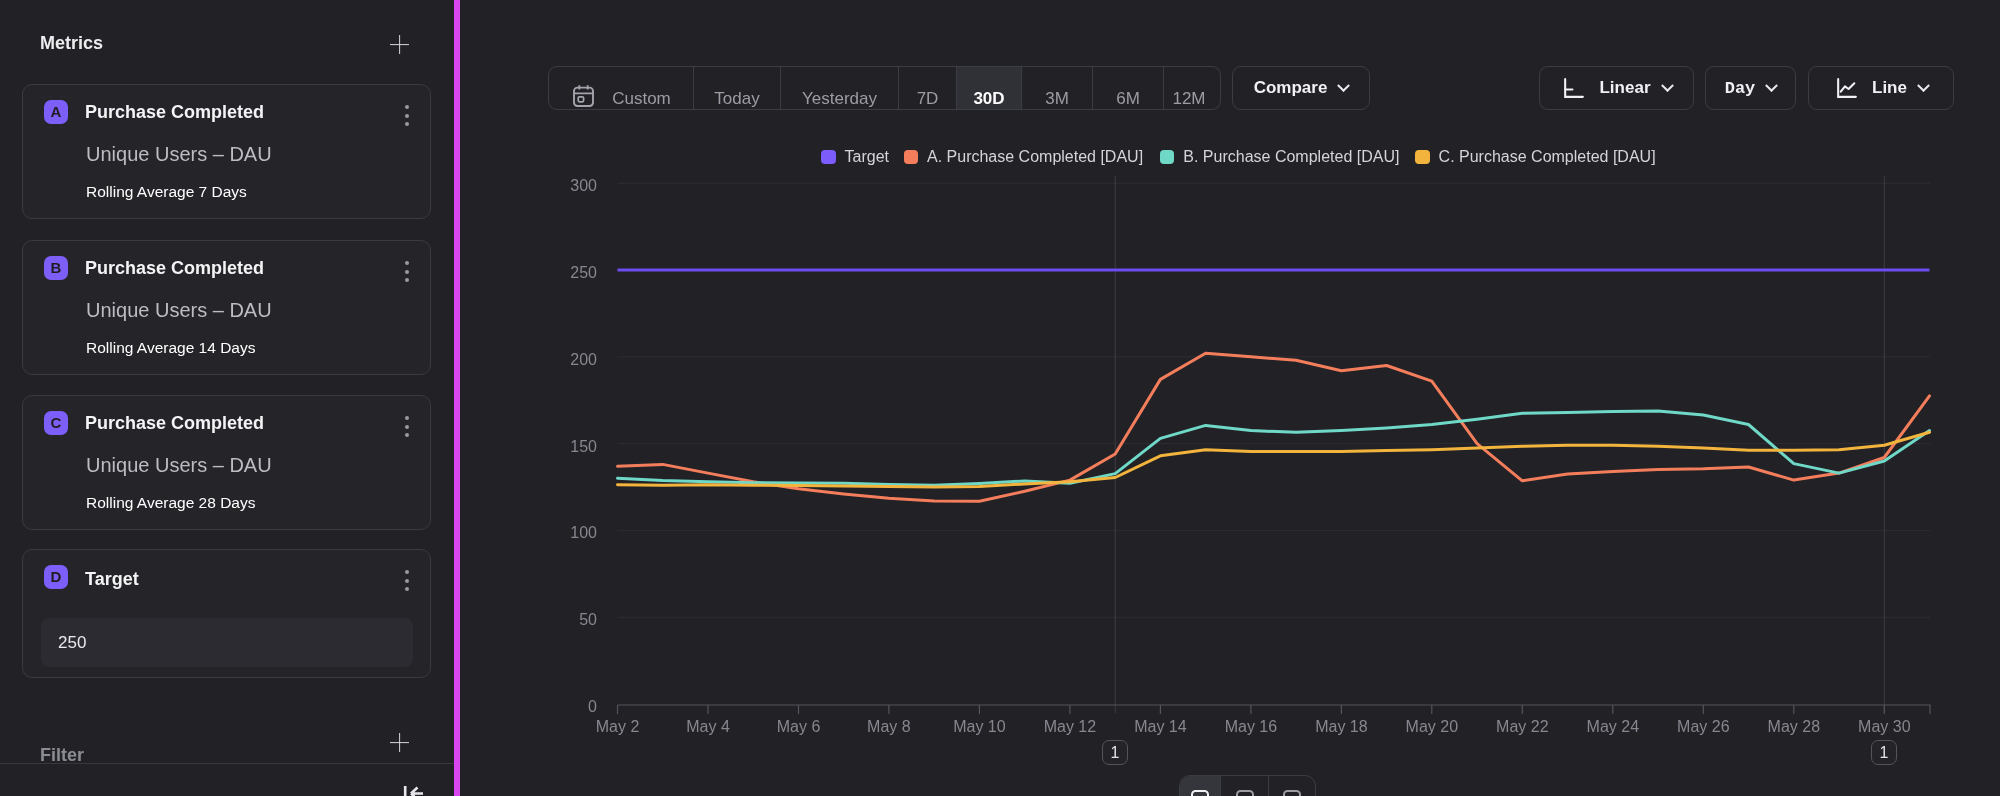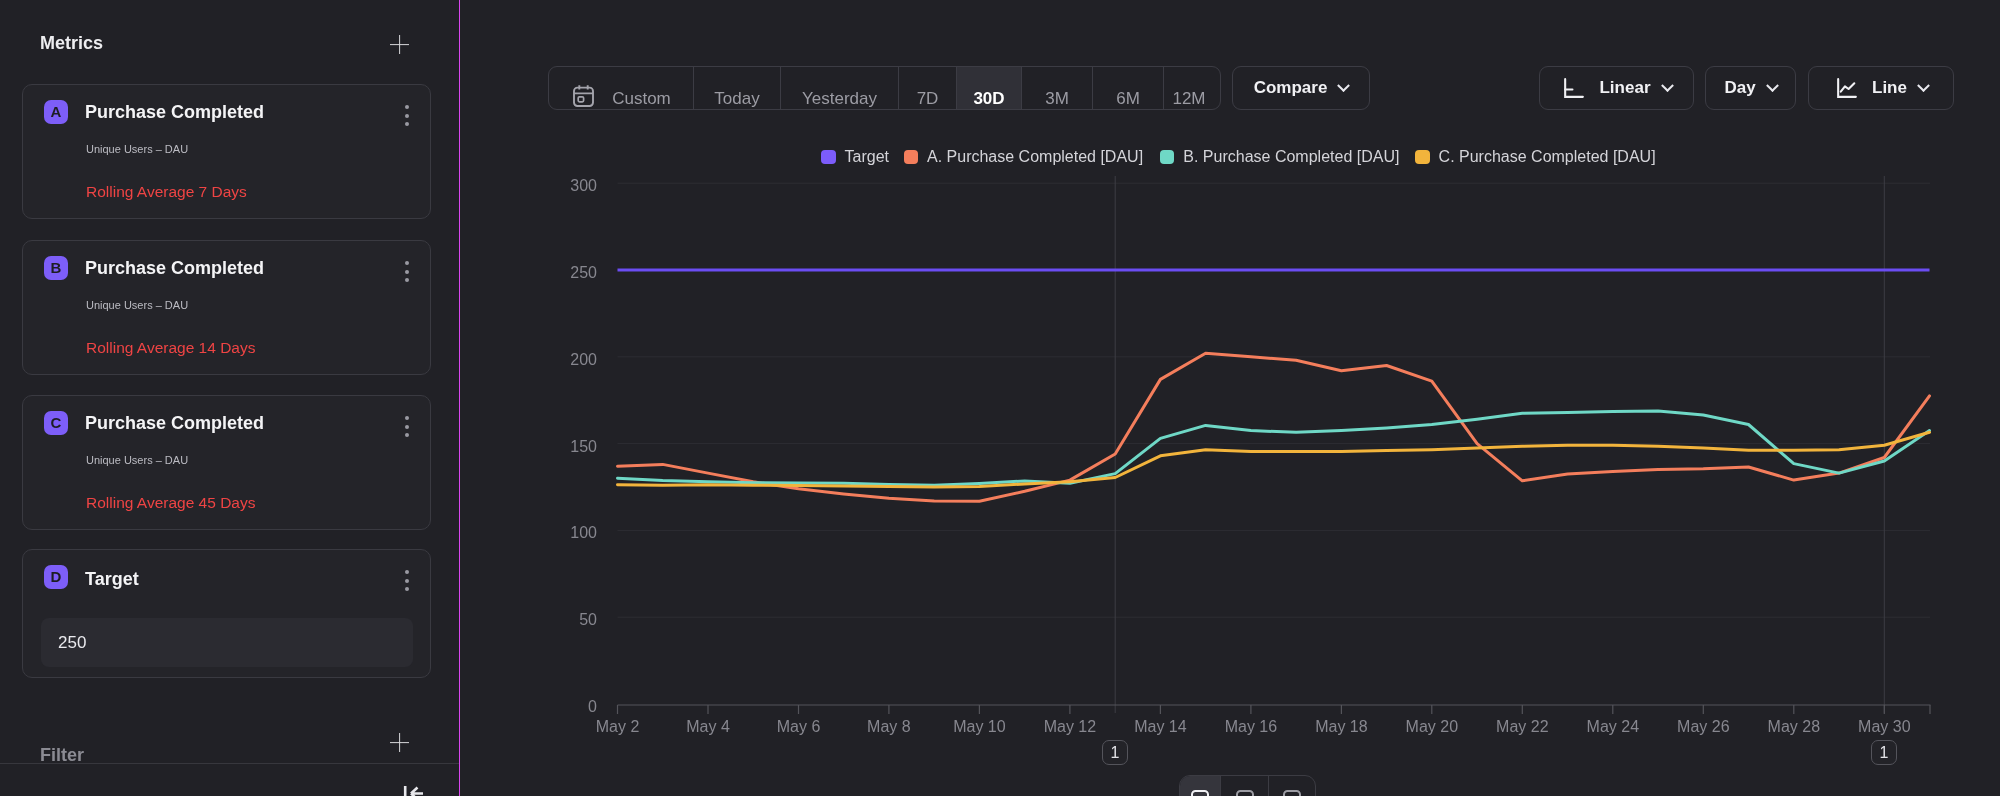--- a/index.html
+++ b/index.html
@@ -1,31 +1,31 @@
 <!DOCTYPE html>
 <html><head>
 <meta charset="utf-8">
 <style>
   * { margin:0; padding:0; box-sizing:border-box; }
   html,body { width:2000px; height:796px; overflow:hidden; background:#212126; }
   body { background:#212126; font-family:"Liberation Sans", sans-serif; position:relative; }
   .abs { position:absolute; }
 
   
-  #sidebar { position:absolute; left:0; top:0; width:460px; height:796px; background:#212126; border-right:1px solid #d946ef; }
+  #sidebar { position:absolute; left:0; top:0; width:460px; height:796px; background:#212126; border-right:6px solid #d946ef; }
   .sb-head { position:absolute; left:40px; top:33px; font-size:18px; font-weight:700; color:#ededf0; }
   .plus { position:absolute; width:19px; height:19px; }
   .plus:before, .plus:after { content:""; position:absolute; background:#d6d6da; }
   .plus:before { left:50%; top:0; width:1.8px; height:100%; transform:translateX(-50%); }
   .plus:after { top:50%; left:0; height:1.8px; width:100%; transform:translateY(-50%); }
   .card { position:absolute; left:22px; width:409px; background:#242429; border:1px solid #3a3a41; border-radius:10px; }
   .badge { position:absolute; left:21px; top:15px; width:24px; height:24px; border-radius:7px; background:#7d5ef8; color:#1d1d22; font-size:15px; font-weight:700; text-align:center; line-height:24px; }
   .ctitle { position:absolute; left:62px; top:17px; font-size:18px; font-weight:700; color:#f4f4f6; }
-  .csub1 { position:absolute; left:63px; top:58px; font-size:11px; color:#bcbcc3; }
-  .csub2 { position:absolute; left:63px; top:98px; font-size:15.5px; color:#ef4444; }
+  .csub1 { position:absolute; left:63px; top:58px; font-size:20px; color:#bcbcc3; }
+  .csub2 { position:absolute; left:63px; top:98px; font-size:15.5px; color:#ffffff; }
   .kebab { position:absolute; right:21px; top:20px; width:4px; }
   .kebab i { display:block; width:4px; height:4px; border-radius:50%; background:#9a9aa2; margin-bottom:4.6px; }
   .filter-lbl { position:absolute; left:40px; top:731px; font-size:18px; font-weight:700; color:#8b8b93;margin-top:14px; }
   .sb-div { position:absolute; left:0; right:0; top:763px; height:1px; background:#37373d; }
 
   
   .seg-wrap { position:absolute; left:1008px; top:66px; height:44px; border:1px solid #3c3c44; border-radius:9px; display:flex; overflow:hidden; }
   .seg { height:100%; display:flex; align-items:flex-end; justify-content:center; color:#9c9ca4; font-size:17px; border-right:1px solid #3c3c44; }
   .seg:last-child { border-right:none; }
   .seg.active { background:#303037; color:#ffffff; font-weight:700; }
@@ -79,21 +79,21 @@
 
   <div class="card" style="top:395px; height:135px;">
     <div class="badge">C</div>
       <div class="ctitle">Purchase Completed</div>
     <div class="kebab">
         <i></i>
         <i></i>
         <i></i>
       </div>
     <div class="csub1">Unique Users – DAU</div>
-    <div class="csub2">Rolling Average 45 Days</div>
+    <div class="csub2">Rolling Average 28 Days</div>
   </div>
 
   <div class="card" style="top:549px; height:129px;">
     <div class="badge">D</div>
       <div class="ctitle" style="top:19px;">Target</div>
     <div class="kebab">
         <i></i>
         <i></i>
         <i></i>
       </div>
@@ -128,21 +128,21 @@
 </div>
 <div class="btn" style="left:1232px; width:138px;text-align:center;">Compare<span class="chev"></span></div>
 
 <div class="btn" style="left:1539px; width:155px;justify-content:center;">
   <svg width="25" height="25" viewBox="0 0 24 24" fill="none" stroke="#f1f1f4" stroke-width="2" style="margin-right:13px;">
     <path d="M4 3 V20 H21" stroke-linecap="round"></path>
     <path d="M4 13 H11" stroke-linecap="round"></path>
   </svg>
   Linear<span class="chev"></span>
 </div>
-<div class="btn" style="left:1705px; width:91px;">Day<span class="chev"></span></div>
+<div class="btn" style="left:1705px; width:91px;font-family:Liberation Mono, monospace;">Day<span class="chev"></span></div>
 <div class="btn" style="left:1808px; width:146px;">
   <svg width="25" height="25" viewBox="0 0 24 24" fill="none" stroke="#f1f1f4" stroke-width="2" style="margin-right:13px;">
     <path d="M4 3 V20 H21" stroke-linecap="round"></path>
     <path d="M6.5 15 l4 -5 l3.5 2.5 L19.5 7" stroke-linecap="round" stroke-linejoin="round"></path>
   </svg>
   Line<span class="chev"></span>
 </div>
 
 <div class="litem" style="left:821px;"><span class="lsq" style="background:#7c5cfa;"></span>Target</div>
 <div class="litem" style="left:903.5px;"><span class="lsq" style="background:#f47e5c;"></span>A. Purchase Completed [DAU]</div>

